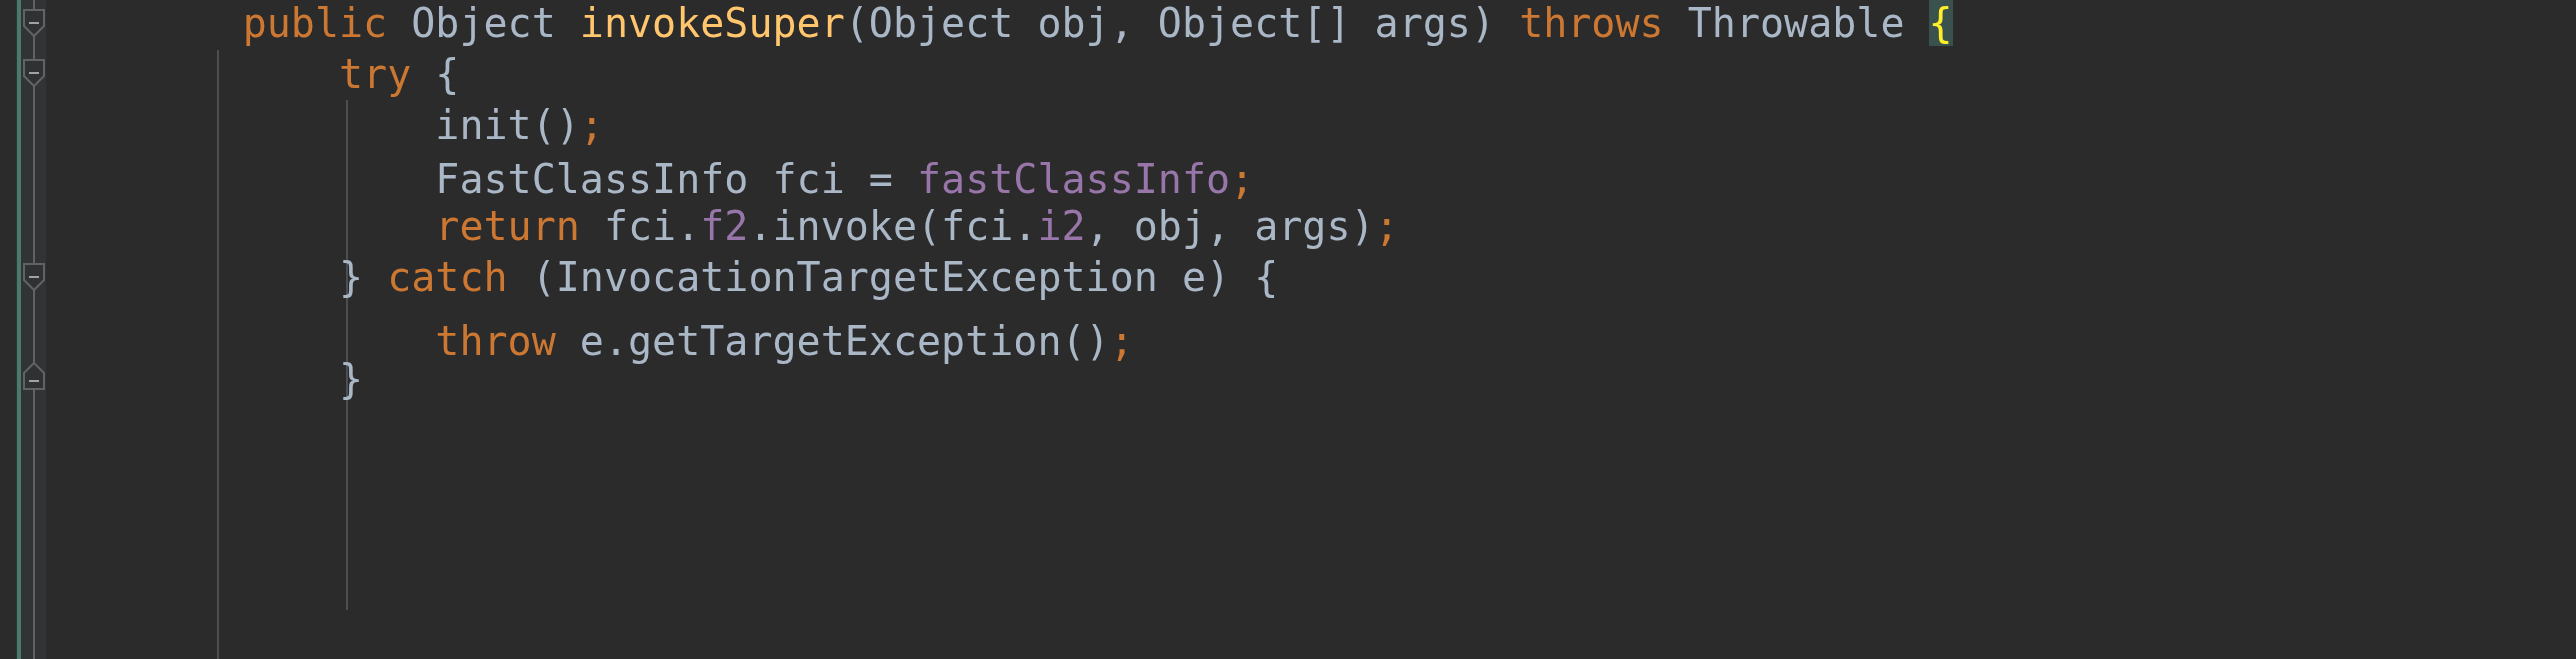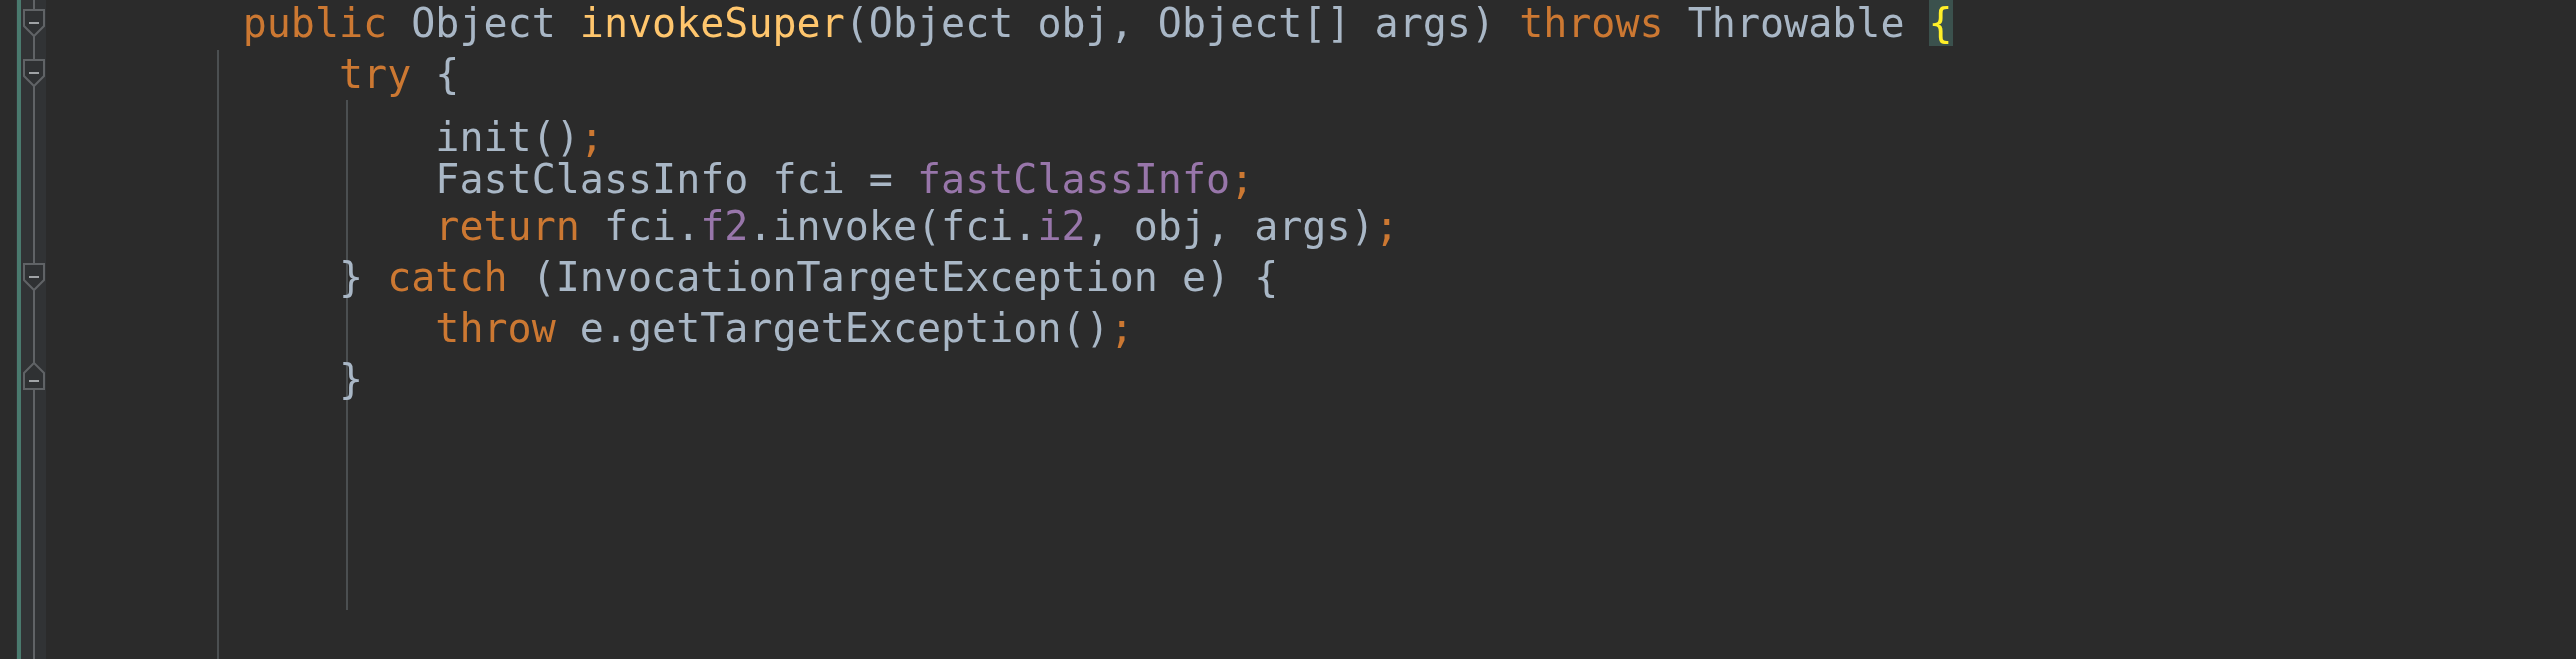--- a/index.html
+++ b/index.html
@@ -159,23 +159,23 @@
   </div>
 
   <div class="code-surface">
     <div id="indent-guides">
         <div class="indent-guide" style="left: 167px; top: 50px; height: 610px; background: rgb(75, 79, 81);"></div>
         <div class="indent-guide" style="left: 296px; top: 100px; height: 510px; background: rgb(75, 79, 81);"></div>
       </div>
     <div id="code-lines">
         <div class="code-line" style="top: -2px;"><span class="tk-plain">        </span><span class="tk-keyword">public</span><span class="tk-plain"> </span><span class="tk-type">Object</span><span class="tk-plain"> </span><span class="tk-method">invokeSuper</span><span class="tk-punct">(</span><span class="tk-type">Object</span><span class="tk-plain"> obj</span><span class="tk-punct">,</span><span class="tk-plain"> </span><span class="tk-type">Object</span><span class="tk-plain">[] args</span><span class="tk-punct">)</span><span class="tk-plain"> </span><span class="tk-keyword">throws</span><span class="tk-plain"> </span><span class="tk-type">Throwable</span><span class="tk-plain"> </span><span class="tk-brace-hl">{</span></div>
         <div class="code-line" style="top: 49px;"><span class="tk-plain">            </span><span class="tk-keyword">try</span><span class="tk-punct"> {</span></div>
-        <div class="code-line" style="top: 112px;"><span class="tk-plain">                </span><span class="tk-plain">init</span><span class="tk-punct">()</span><span class="tk-semi">;</span></div>
+        <div class="code-line" style="top: 100px;"><span class="tk-plain">                </span><span class="tk-plain">init</span><span class="tk-punct">()</span><span class="tk-semi">;</span></div>
         <div class="code-line" style="top: 154px;"><span class="tk-plain">                </span><span class="tk-type">FastClassInfo</span><span class="tk-plain"> fci </span><span class="tk-punct">=</span><span class="tk-plain"> </span><span class="tk-field">fastClassInfo</span><span class="tk-semi">;</span></div>
         <div class="code-line" style="top: 201px;"><span class="tk-plain">                </span><span class="tk-keyword">return</span><span class="tk-plain"> fci</span><span class="tk-punct">.</span><span class="tk-field">f2</span><span class="tk-punct">.</span><span class="tk-plain">invoke</span><span class="tk-punct">(</span><span class="tk-plain">fci</span><span class="tk-punct">.</span><span class="tk-field">i2</span><span class="tk-punct">,</span><span class="tk-plain"> obj</span><span class="tk-punct">,</span><span class="tk-plain"> args</span><span class="tk-punct">)</span><span class="tk-semi">;</span></div>
         <div class="code-line" style="top: 252px;"><span class="tk-plain">            </span><span class="tk-punct">}</span><span class="tk-plain"> </span><span class="tk-keyword">catch</span><span class="tk-plain"> </span><span class="tk-punct">(</span><span class="tk-type">InvocationTargetException</span><span class="tk-plain"> e</span><span class="tk-punct">)</span><span class="tk-punct"> {</span></div>
-        <div class="code-line" style="top: 303px;"><span class="tk-plain">                </span><span class="tk-keyword">throw</span><span class="tk-plain"> e</span><span class="tk-punct">.</span><span class="tk-plain">getTargetException</span><span class="tk-punct">()</span><span class="tk-semi">;</span></div>
+        <div class="code-line" style="top: 316px;"><span class="tk-plain">                </span><span class="tk-keyword">throw</span><span class="tk-plain"> e</span><span class="tk-punct">.</span><span class="tk-plain">getTargetException</span><span class="tk-punct">()</span><span class="tk-semi">;</span></div>
         <div class="code-line" style="top: 354px;"><span class="tk-plain">            </span><span class="tk-punct">}</span></div>
       </div>
   </div>
 
 </div>
 
 
 </body></html>

